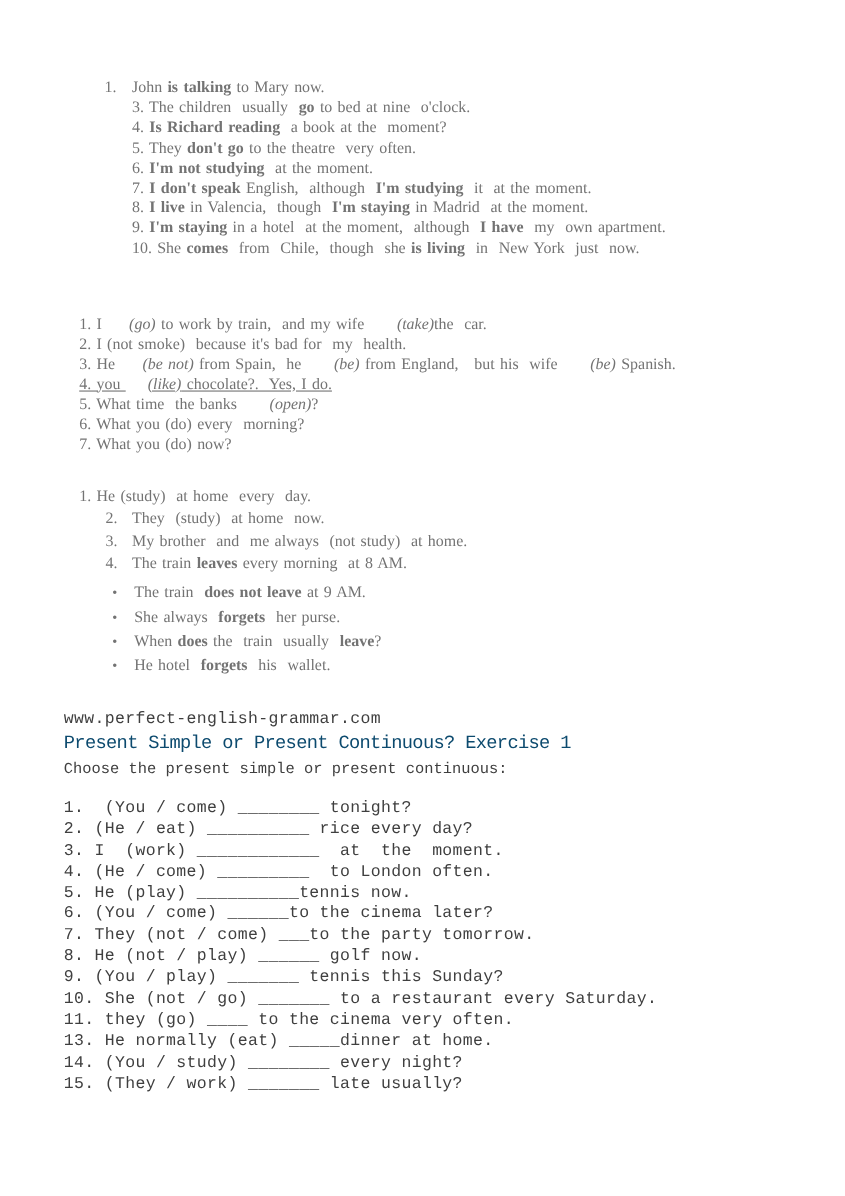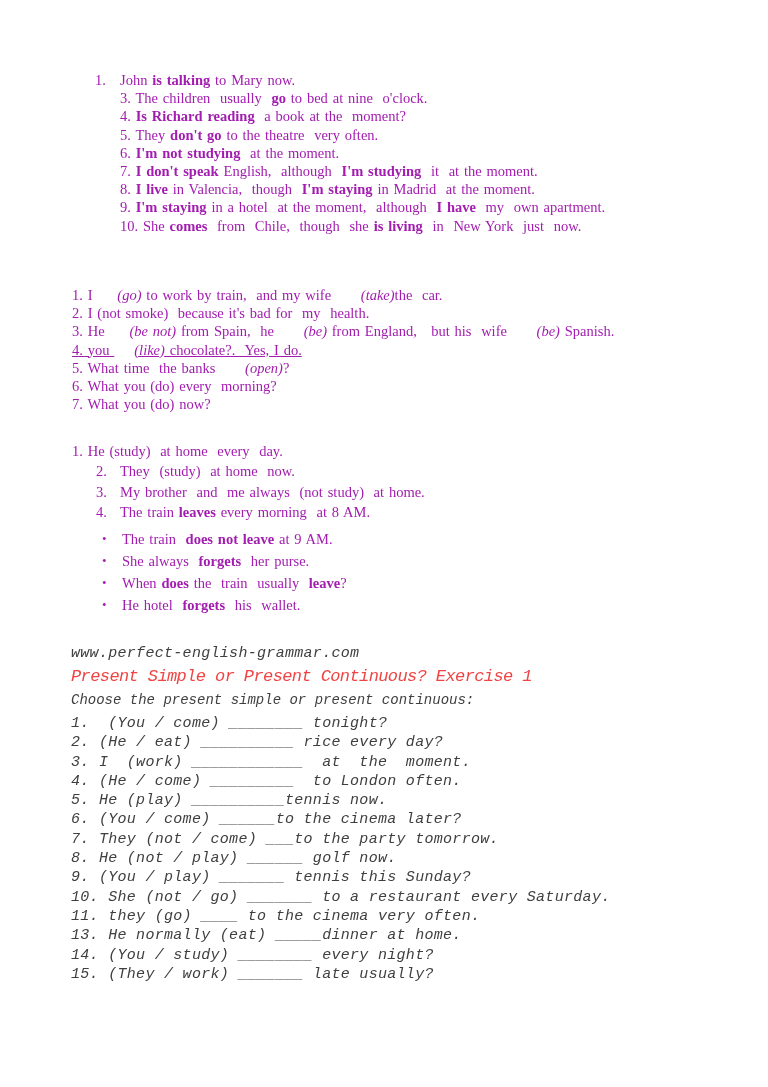--- a/index.html
+++ b/index.html
@@ -8,21 +8,21 @@
     width: 768px;
     height: 1087px;
     background: #ffffff;
     overflow: hidden;
     font-family: "Liberation Serif", serif;
   }
   
   .serif-sec {
     position: absolute;
     left: 72px;
-    color: #a21caf;
+    color: #737373;
     font-size: 14.5px;
     word-spacing: 1.2px;
   }
   .serif-sec .line {
     white-space: pre;
     line-height: 18.2px;
   }
   #sec-verbs    { top: 71px;  }
   #sec-fill     { top: 286px; }
   #sec-study    { top: 441px; }
@@ -34,47 +34,46 @@
     display: inline-block;
     width: 20px;
     font-size: 13px;
     vertical-align: top;
   }
   .line b { font-weight: bold; }
   .line i { font-style: italic; margin-left: 20px; }
   
   #mono-block {
     position: absolute;
-    left: 71px;
+    left: 58px;
     top: 645px;
     color: #3f3f3f;
     font-family: "Liberation Mono", monospace;
-    font-style: italic;
   }
   .site-line {
     font-size: 15px;
     letter-spacing: 0.3px;
     line-height: 18px;
     white-space: pre;
   }
   .title-line {
     font-size: 17px;
     letter-spacing: -0.6px;
     line-height: 24px;
     margin-top: 2px;
-    color: #ef4444;
+    color: #0c4a6e;
     white-space: pre;
   }
   .instr-line {
     font-size: 14px;
     line-height: 18px;
     margin-top: 2px;
     white-space: pre;
   }
-  .mono-items { margin-top: 5px; }
+  .mono-items { margin-top: 16px; }
   .mono-items .mline {
     font-size: 15px;
     letter-spacing: 0.3px;
     line-height: 19.3px;
     white-space: pre;
   }
 </style>
 </head>
 <body>
 

